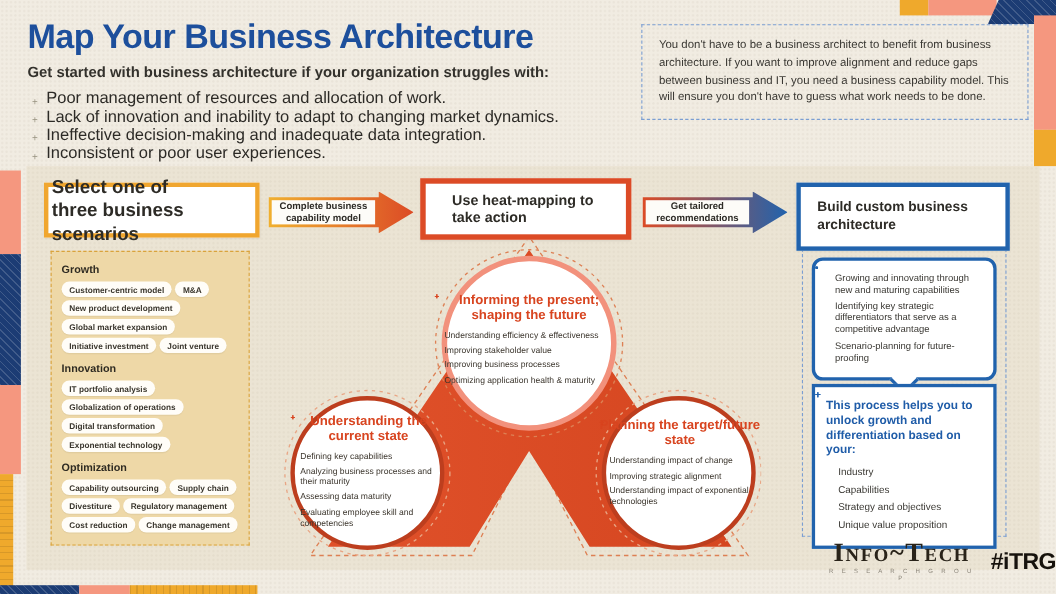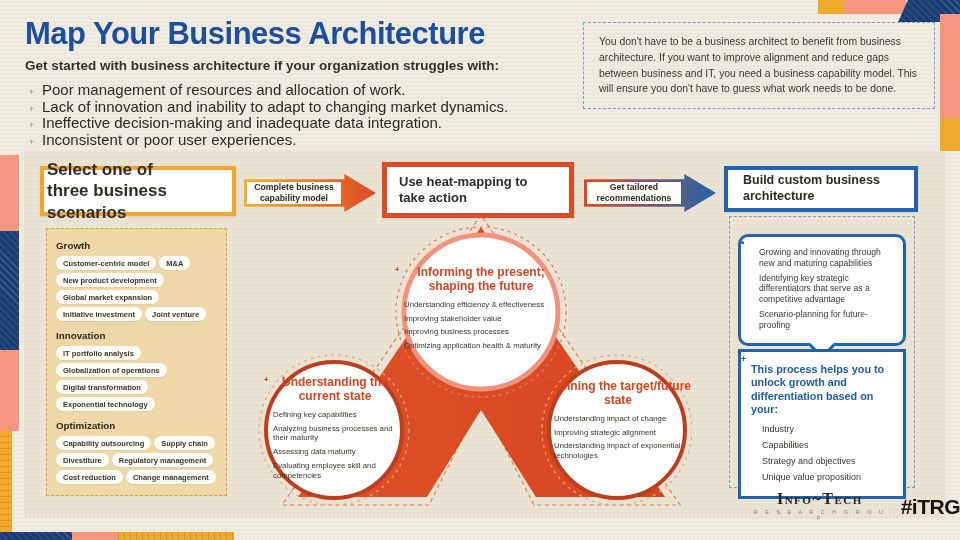--- a/index.html
+++ b/index.html
@@ -51,22 +51,22 @@
   .panel { position:absolute; left:24px; top:151px; width:921px; height:367px; z-index:1;
     background-color:#ebe4d4;
     background-image:radial-gradient(rgba(120,100,70,.05) 1px, transparent 1.2px);
     background-size:4px 4px; }
   
   .stepbox { position:absolute; z-index:10; background:#fff; display:flex; align-items:center;
     font-weight:800; color:#2d2b26; box-shadow:0 1px 2px rgba(0,0,0,.08); line-height:1.25; }
   .step1 { left:40px; top:166px; width:196px; height:50px; border:4px solid #f0a62f;
     padding-left:3px; font-size:17px; }
   .step2 { left:382px; top:162px; width:192px; height:56px; border:5px solid #dc4b26;
-    padding-left:12px; font-size:13px; }
-  .step3 { left:724px; top:166px; width:194px; height:46px; border:4px solid #2163ad;
+    padding-left:24px; font-size:13px; }
+  .step3 { left:724px; top:166px; width:194px; height:62px; border:4px solid #2163ad;
     padding-left:15px; font-size:12.5px; }
   .step1 span, .step2 span, .step3 span { display:block; max-width:150px; }
   .arrow { position:absolute; top:174px; width:132px; height:38px; z-index:10; }
   .arrow .shape { position:absolute; inset:0;
     clip-path:polygon(0 14%, 76% 14%, 76% 0, 100% 50%, 76% 100%, 76% 86%, 0 86%); }
   .arrow1 { left:244px; } .arrow1 .shape { background:linear-gradient(90deg,#f0b02f,#dc4b26); }
   .arrow2 { left:584px; } .arrow2 .shape { background:linear-gradient(90deg,#dc4b26,#2163ad); }
   .arrow .inner { position:absolute; left:3px; top:8px; width:94px; height:22px; background:#fdfcf8; }
   .arrow .lbl { position:absolute; left:0; top:0; width:100px; height:100%; display:flex;
     align-items:center; justify-content:center; text-align:center; font-size:8.7px; font-weight:700;
@@ -99,21 +99,21 @@
   .tail { position:absolute; left:50%; bottom:-12px; width:19px; height:19px; background:#fff;
     border-right:3.5px solid #2163ad; border-bottom:3.5px solid #2163ad;
     transform:translateX(-50%) rotate(45deg); }
   .process { position:absolute; left:738px; top:349px; width:168px; z-index:9; background:#fff;
     border:3.5px solid #2163ad; padding:11px 10px 8px; }
   .process-title { font-size:10.8px; font-weight:800; color:#1f5ca8; line-height:1.25; margin-bottom:7px; }
   .process .bl { font-size:9px; line-height:11px; margin-bottom:5px; }
   
   .footer { position:absolute; left:752px; top:491px; z-index:10; display:flex; align-items:center; gap:13px; }
   .infotech { text-align:center; }
-  .it-main { font-family:"Liberation Serif", serif; font-variant:small-caps; font-size:16px;
+  .it-main { font-family:"Liberation Serif", serif; font-variant:small-caps; font-size:24px;
     letter-spacing:1.5px; color:#292319; font-weight:600; line-height:1; }
   .it-sub { font-size:5.5px; letter-spacing:3px; color:#8a8478; margin-top:2px; }
   .itrg { font-size:21px; font-weight:800; color:#16120c; letter-spacing:-0.5px; line-height:1; }
 </style>
 </head>
 <body>
 
 <div class="page">
 
   <div class="dec yellow d-tr-y"></div>

